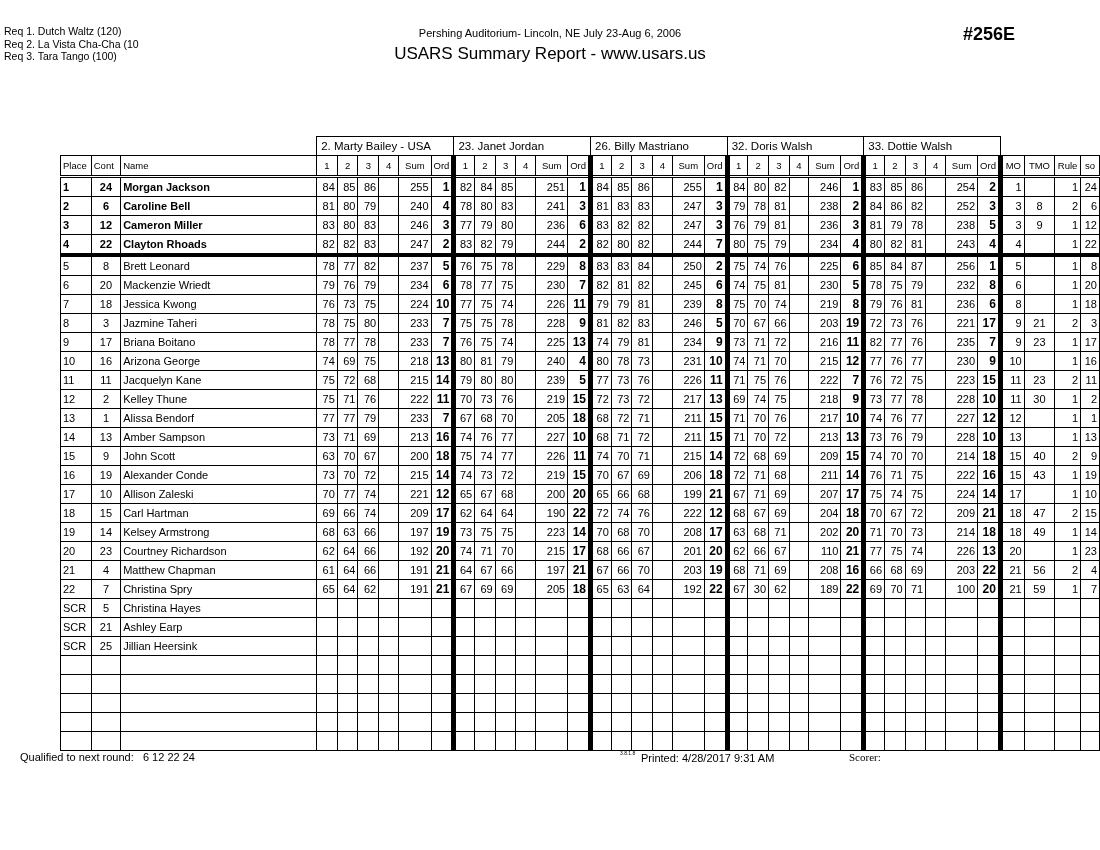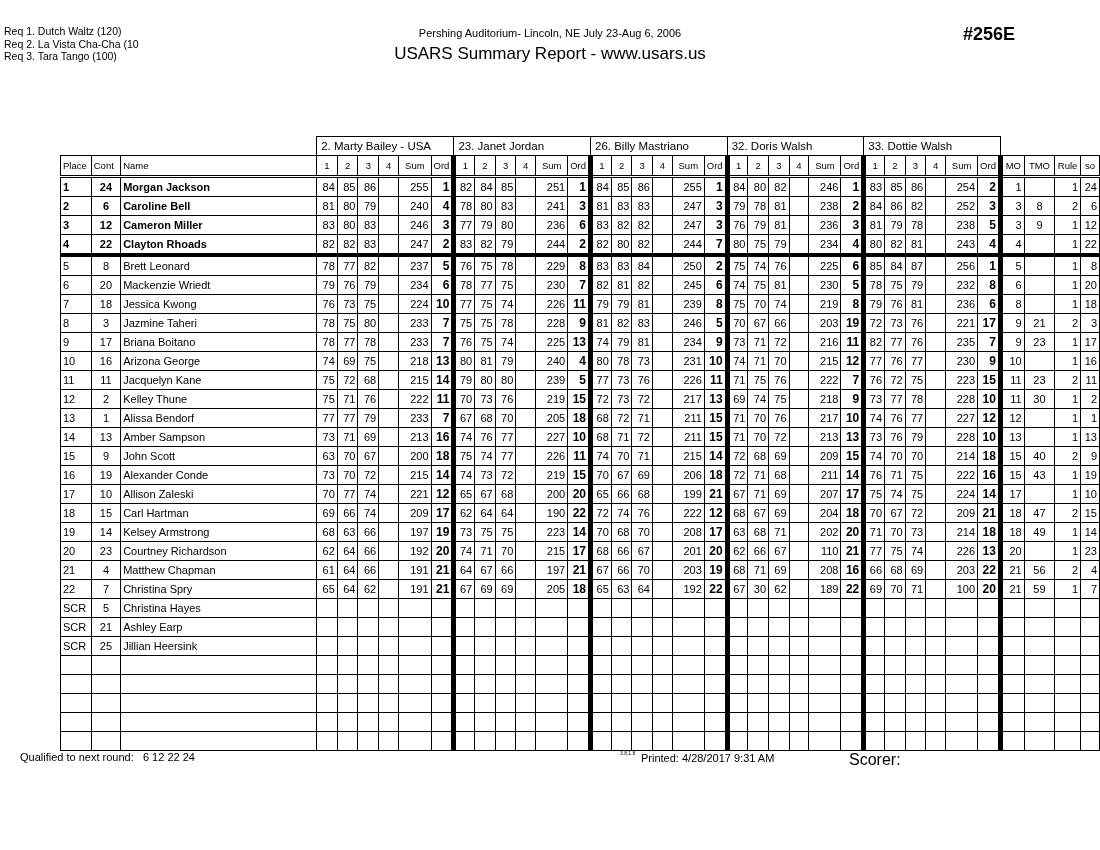--- a/index.html
+++ b/index.html
@@ -19,21 +19,21 @@
   tr.judgehead td.jname { font-size: 11.5px; padding-left: 4px; border-bottom: 1px solid #000; }
   tr.colhead td { font-size: 9.5px; height: 19px; border-bottom: 3px double #000; }
   td.num { text-align: right; }
   td.ctr { text-align: center; }
   td.ord { font-weight: bold; text-align: right; font-size: 12px; border-right: 5px solid #000 !important; }
   tr.bold td.nm, tr.bold td.pl, tr.bold td.ct { font-weight: bold; }
   tr.cut td { border-bottom: 4px solid #000; }
   .footer-q { position: absolute; left: 20px; top: 751px; font-size: 11px; text-align: center; }
   .footer-mark { position: absolute; left: 620px; top: 750px; font-size: 5px; }
   .footer-p { position: absolute; left: 641px; top: 752px; font-size: 11px; }
-  .footer-s { position: absolute; left: 849px; top: 751px; font-size: 16px; }
+  .footer-s { position: absolute; left: 849px; top: 751px; font-size: 11px; font-family: Liberation Serif, serif; }
 </style>
 </head>
 <body>
 
 <div class="req">
   <div>Req  1.  Dutch Waltz (120)</div>
   <div>Req  2.  La Vista Cha-Cha (10</div>
   <div>Req  3.  Tara Tango (100)</div>
 </div>
 

